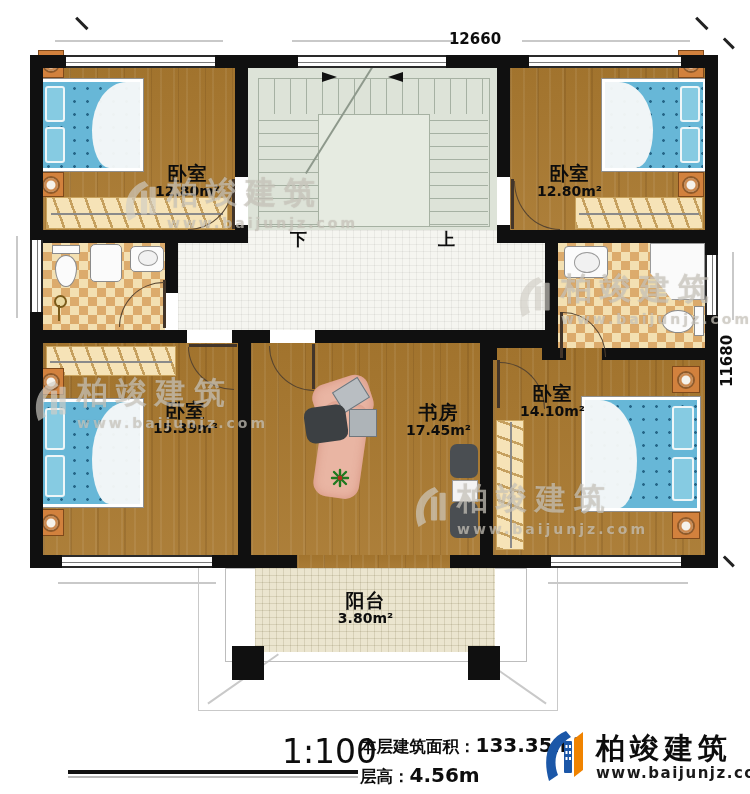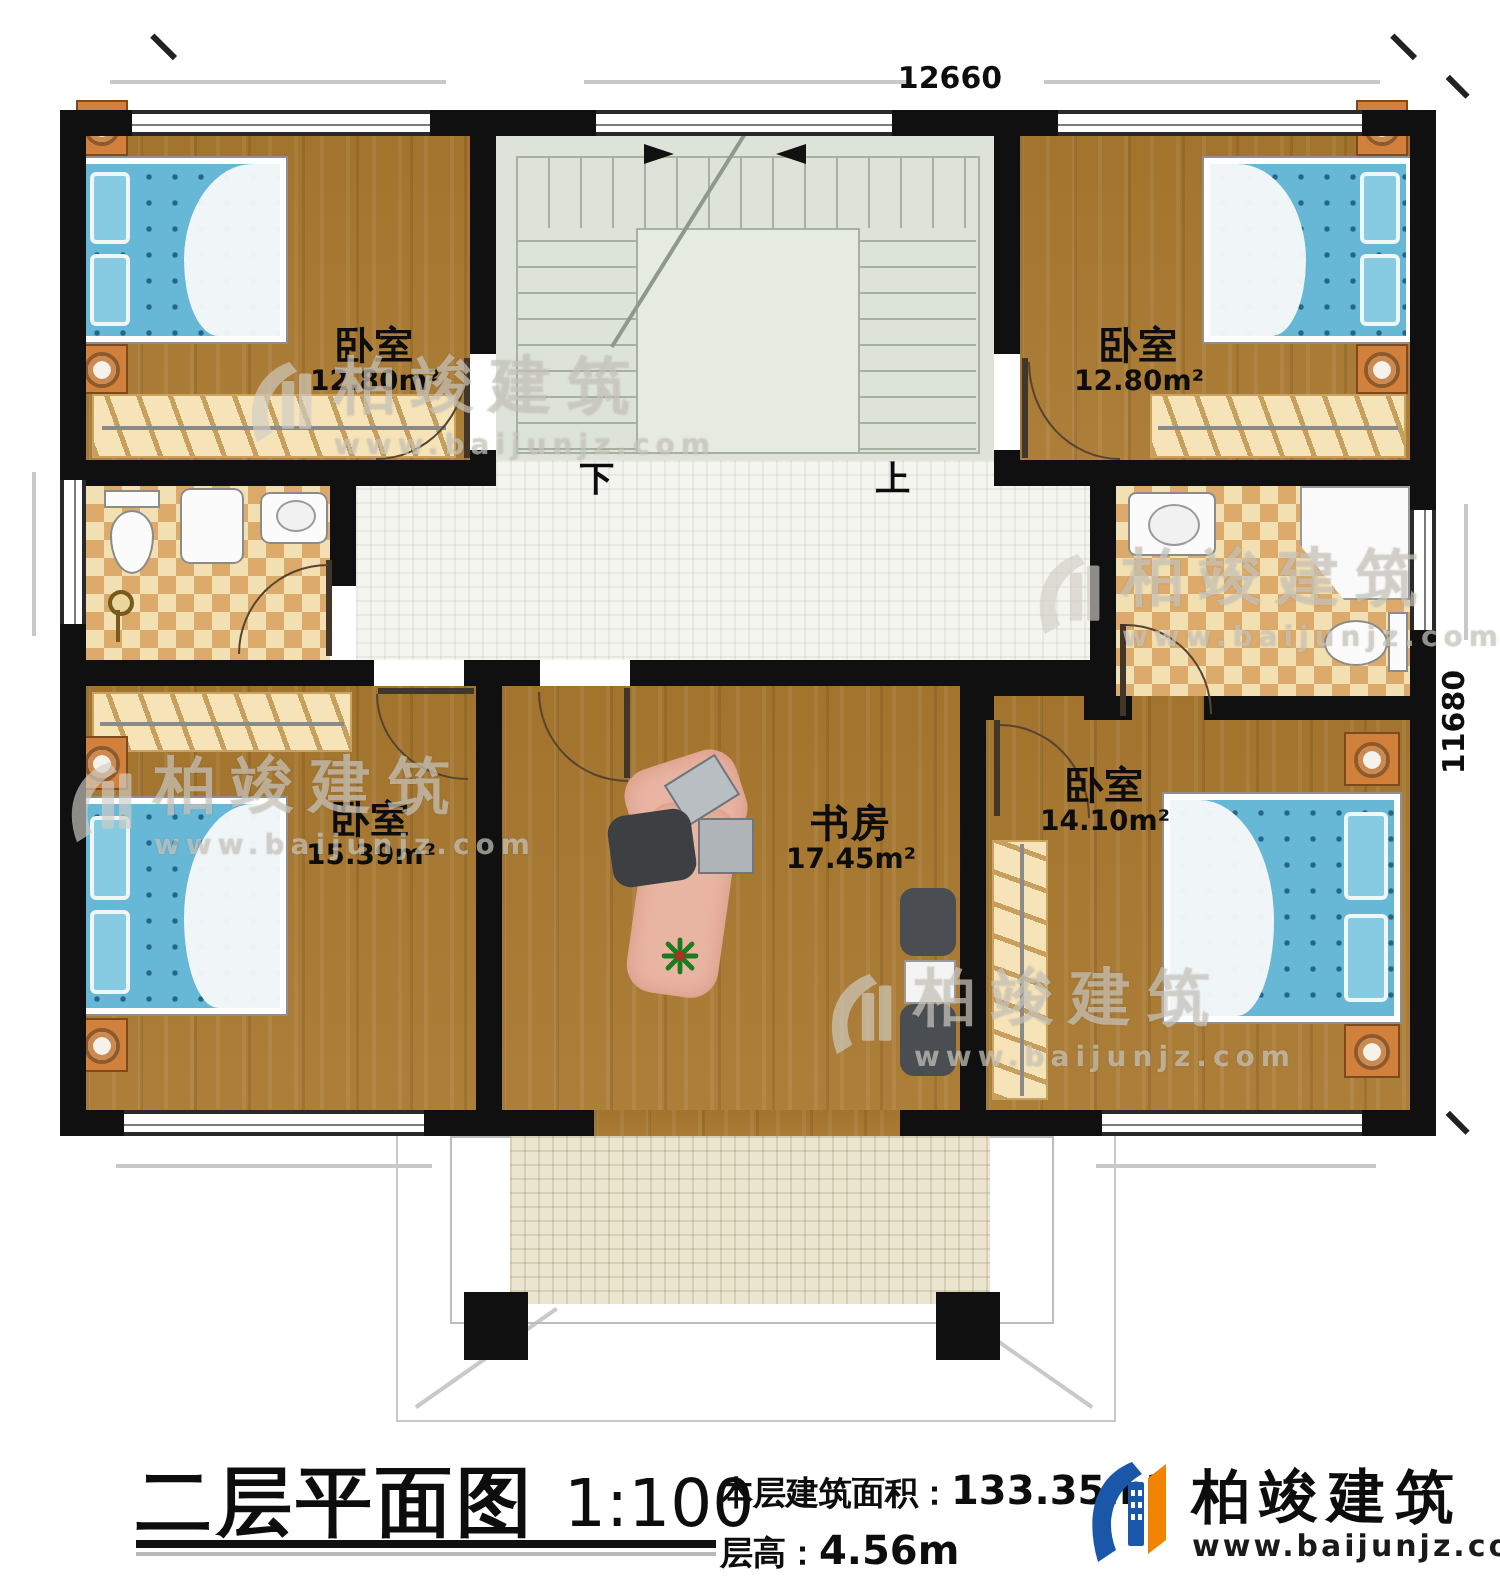--- a/index.html
+++ b/index.html
@@ -250,27 +250,31 @@
     <div class="ar">12.80m²</div>
   </div>
   <div class="label" style="left:512px;top:163px;width:115px;">
     <div class="nm">卧室</div>
     <div class="ar">12.80m²</div>
   </div>
   <div class="label" style="left:128px;top:400px;width:115px;">
     <div class="nm">卧室</div>
     <div class="ar">15.39m²</div>
   </div>
-  <div class="label" style="left:336px;top:402px;width:115px;padding-left:32px;">
+  <div class="label" style="left:349px;top:402px;width:115px;padding-left:32px;">
     <div class="nm">书房</div>
     <div class="ar">17.45m²</div>
   </div>
   <div class="label" style="left:495px;top:383px;width:115px;">
     <div class="nm">卧室</div>
     <div class="ar">14.10m²</div>
+  </div>
+  <div class="label" style="left:308px;top:590px;width:115px;">
+    <div class="nm">阳台</div>
+    <div class="ar">3.80m²</div>
   </div>
 
   <div class="dirlab" style="left:290px;top:228px;">下</div>
   <div class="dirlab" style="left:438px;top:228px;">上</div>
 
   <div class="dim" style="left:420px;top:30px;width:110px;">12660</div>
   <div class="dim" style="left:692px;top:352px;width:70px;transform:rotate(-90deg);">11680</div>
 
   <div class="wm" style="left:118px;top:172px;">
     <svg width="42" height="48" viewBox="0 0 44 50" fill="currentColor">
@@ -311,21 +315,20 @@
       <rect x="24" y="13" width="6.5" height="25" rx="1"></rect>
         <rect x="33" y="9" width="6.5" height="29" rx="1"></rect>
     </svg>
     <div class="wm-t">
       <div class="wm-b">柏竣建筑</div>
       <div class="wm-u">www.baijunjz.com</div>
     </div>
   </div>
 
   <div class="ab" style="left:0;top:718px;width:750px;height:76px;background:#fff;">
-    <div class="footer-title" style="left:68px;top:8px;">二层平面图</div>
     <div class="ab" style="left:68px;top:52px;width:290px;height:3.5px;background:#111;"></div>
     <div class="ab" style="left:68px;top:58px;width:290px;height:1.5px;background:#b9b9b9;"></div>
     <div class="footer-scale" style="left:282px;top:14px;">1:100</div>
     <div class="ab" style="left:360px;top:15px;white-space:nowrap;">
       <span class="f-lab">本层建筑面积：</span><span class="f-val">133.35m²</span>
     </div>
     <div class="ab" style="left:360px;top:45px;white-space:nowrap;">
       <span class="f-lab">层高：</span><span class="f-val">4.56m</span>
     </div>
     <svg class="ab" style="left:540px;top:9px;" width="48" height="60" viewBox="0 0 48 60">

